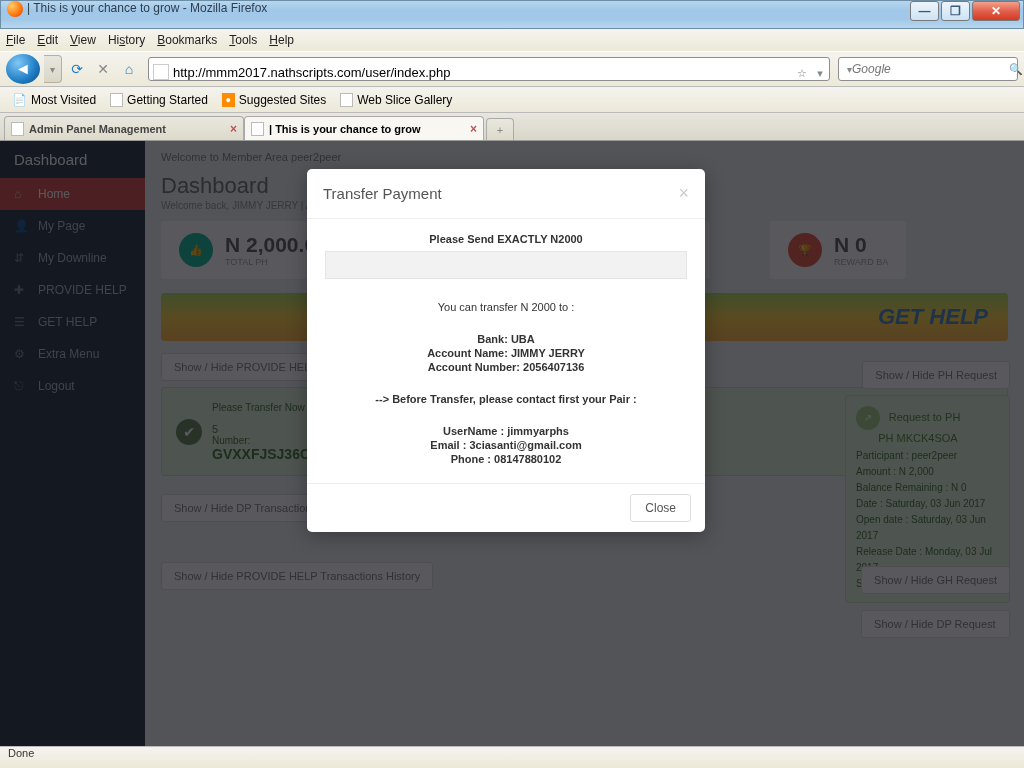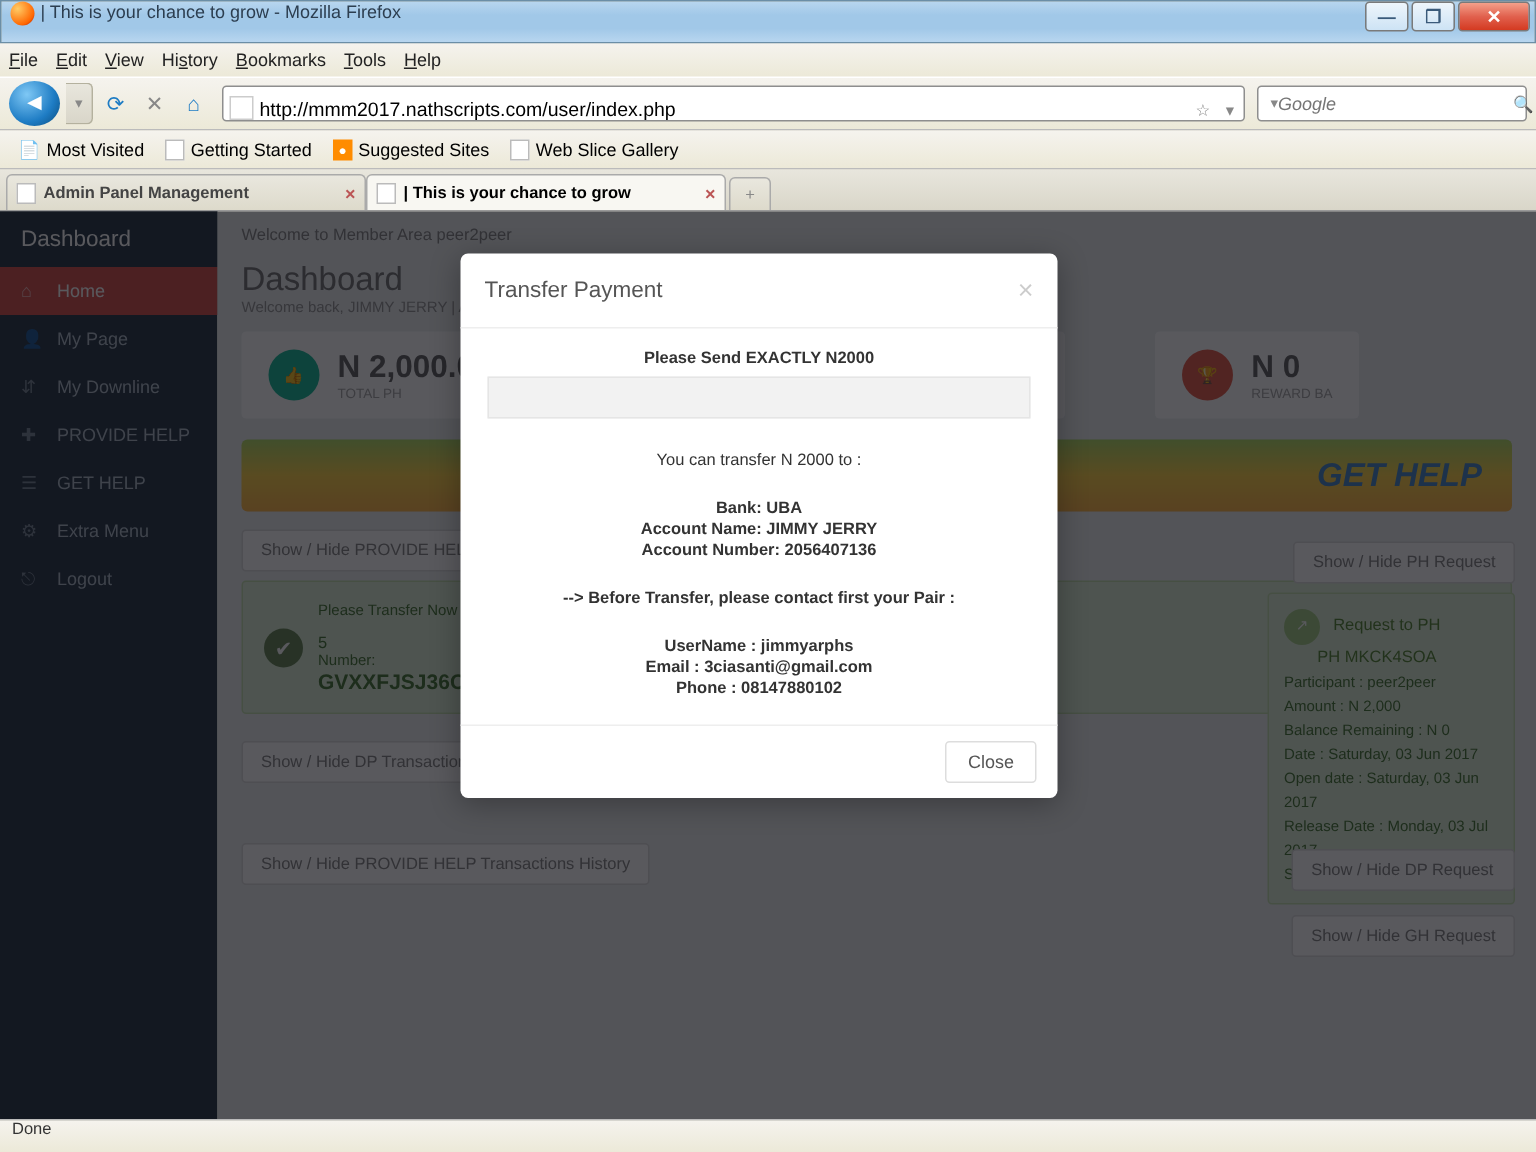--- a/index.html
+++ b/index.html
@@ -300,22 +300,22 @@
           &nbsp;&nbsp;&nbsp;&nbsp;&nbsp;&nbsp;&nbsp;&nbsp;<span class="rtitle">PH MKCK4SOA</span></div>
         <div>Participant : peer2peer</div>
         <div>Amount : N 2,000</div>
         <div>Balance Remaining : N 0</div>
         <div>Date : Saturday, 03 Jun 2017</div>
         <div>Open date : Saturday, 03 Jun 2017</div>
         <div>Release Date : Monday, 03 Jul 2017</div>
         <div>Status : Pending</div>
       </div>
       <div class="side-btns2">
+        <div class="tog-btn">Show / Hide GH Request</div>
         <div class="tog-btn">Show / Hide DP Request</div>
-        <div class="tog-btn">Show / Hide GH Request</div>
       </div>
     </div>
   </div>
   <div class="overlay"></div>
 
   <div class="modal">
     <div class="modal-hd">
       <h3>Transfer Payment</h3>
       <div class="mclose">×</div>
     </div>

